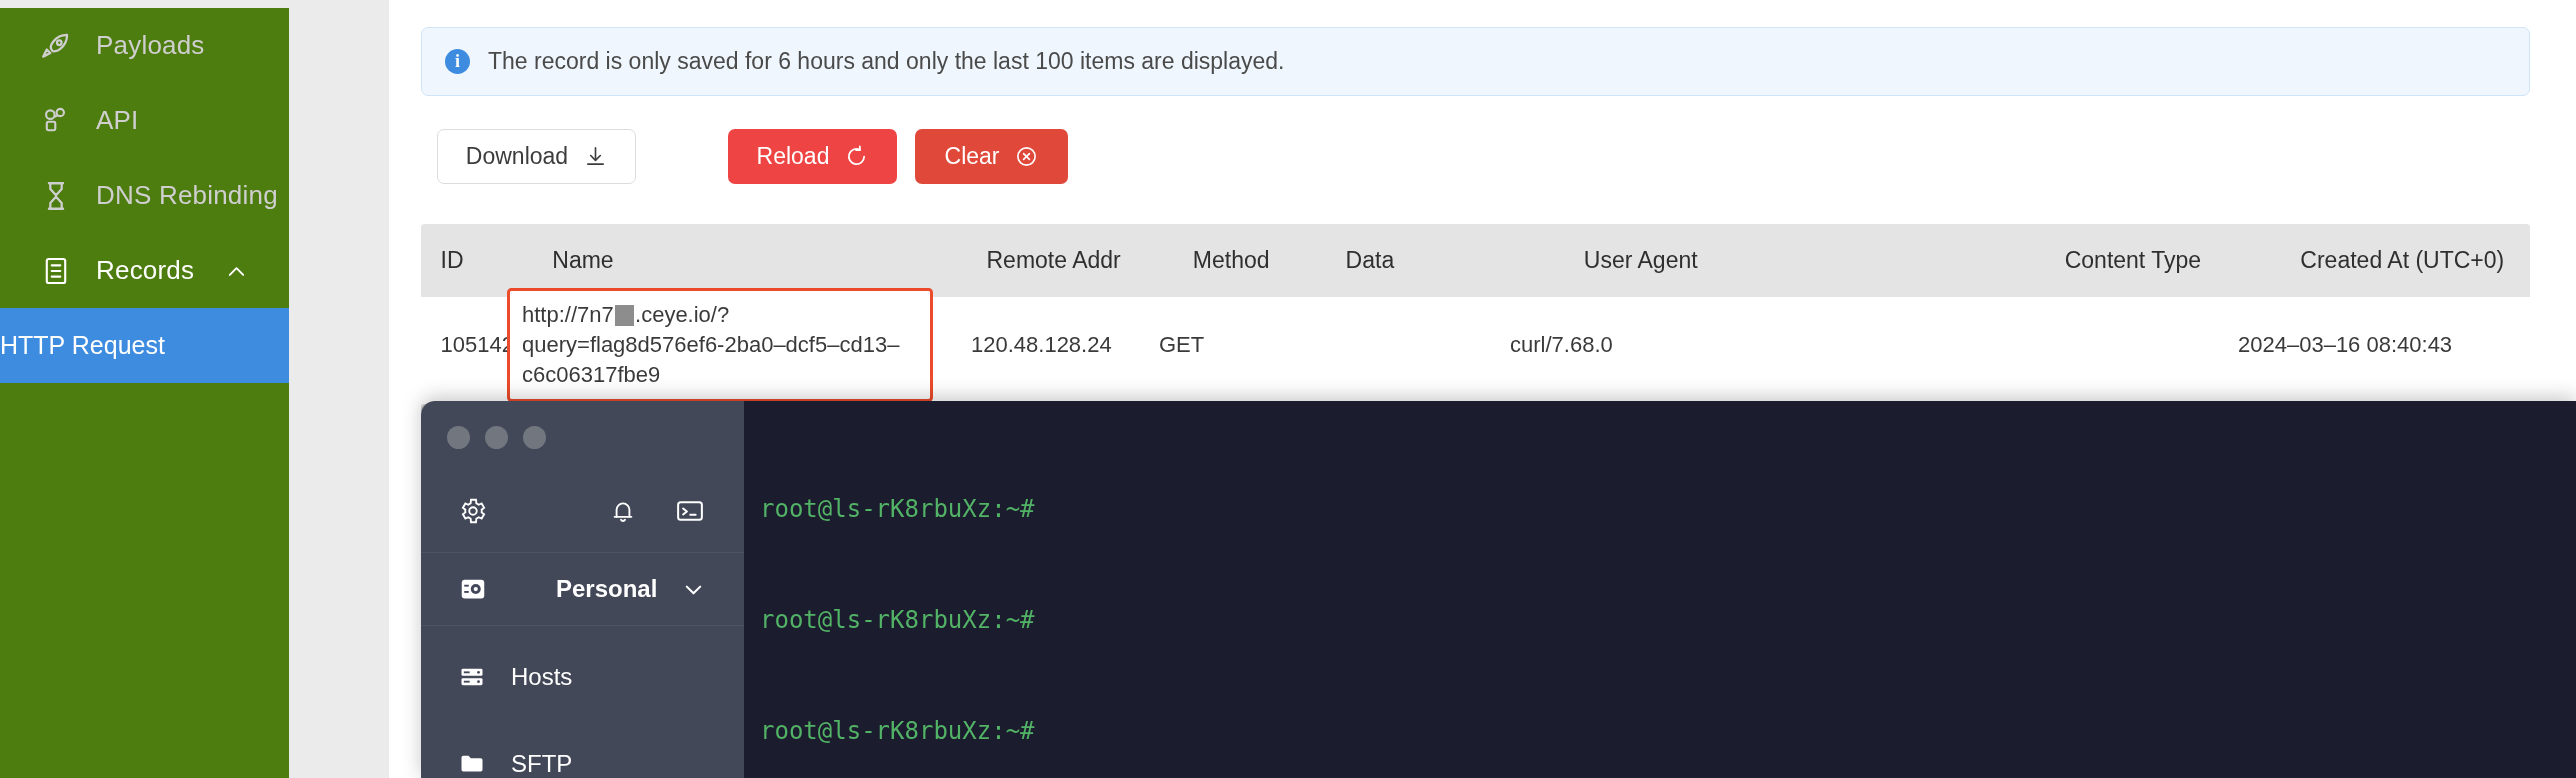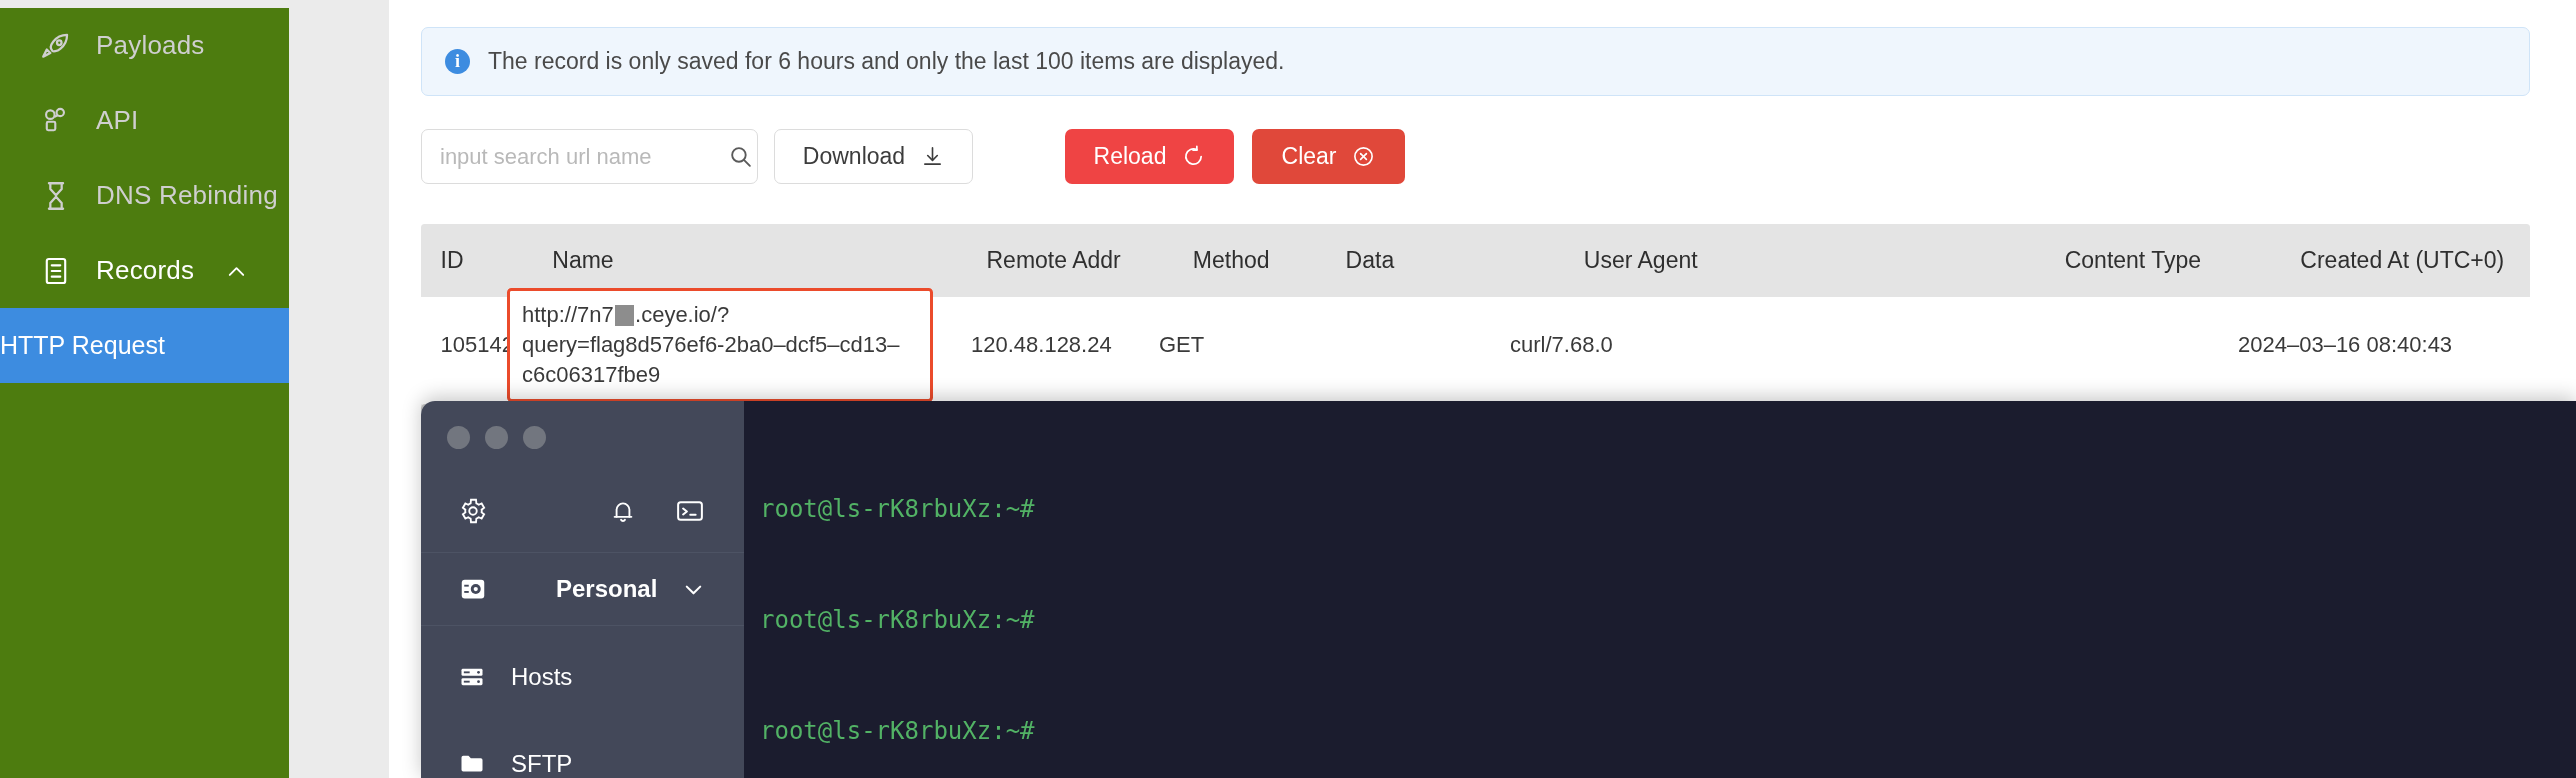--- a/index.html
+++ b/index.html
@@ -390,29 +390,20 @@
 
   <section id="main">
 
     <div class="alert">
       <span class="info-badge">i</span>
       <span class="alert-text">The record is only saved for 6 hours and only the last 100 items are displayed.</span>
     </div>
 
     <div class="toolbar">
 
-      <div class="search-box">
-        <input type="text" placeholder="input search url name" style="">
-        <span class="search-ico">
-          <svg width="25" height="25" viewBox="0 0 24 24" fill="none" stroke="#5a5a5a" stroke-width="1.8" stroke-linecap="round">
-            <circle cx="10.5" cy="10.5" r="6.5"></circle>
-              <path d="M15.5 15.5 L21 21"></path>
-          </svg>
-        </span>
-      </div>
 
       <div class="btn btn-download">
         <span class="lbl">Download</span>
         <span class="ico">
           <svg width="23" height="23" viewBox="0 0 24 24" fill="none" stroke="#3c3c3c" stroke-width="1.7" stroke-linecap="round" stroke-linejoin="round">
             <path d="M12 3 V15"></path>
               <polyline points="7,11 12,16 17,11"></polyline>
               <path d="M4 20 H20"></path>
           </svg>
         </span>

